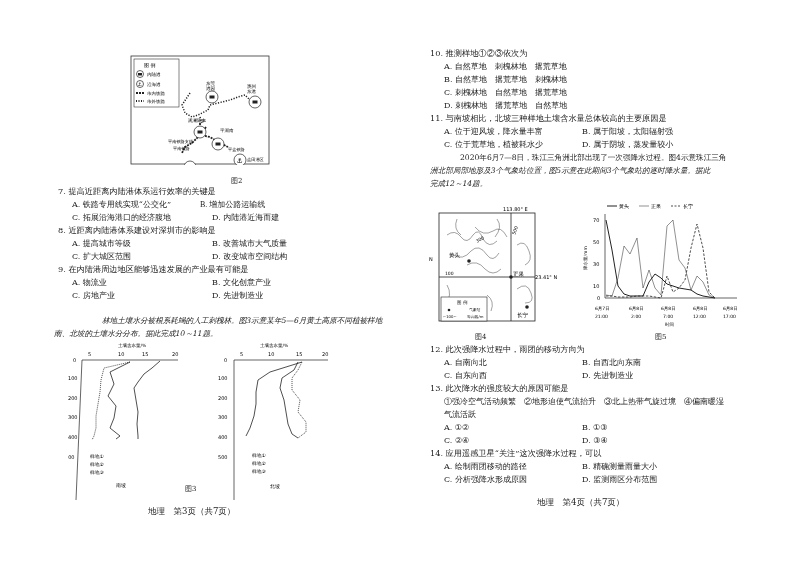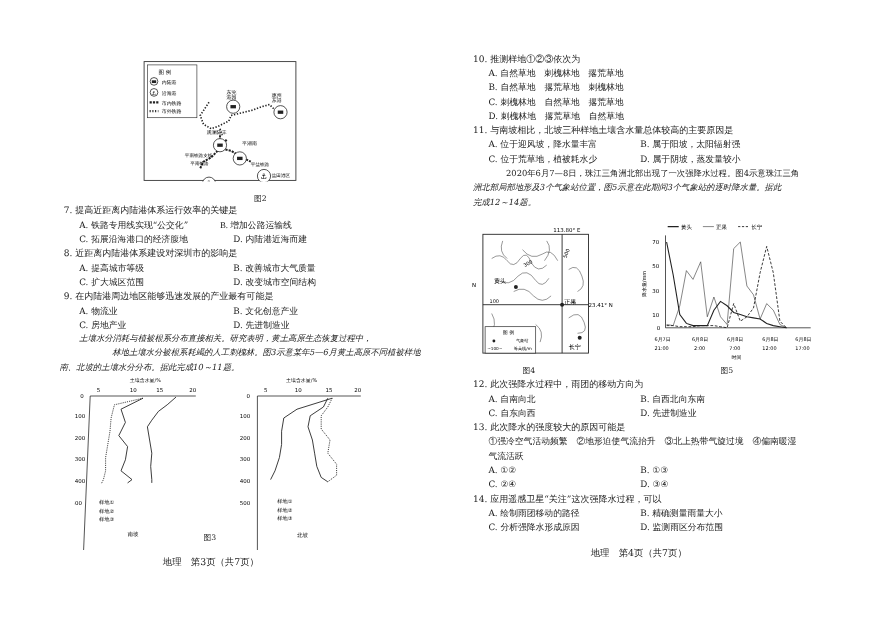--- a/index.html
+++ b/index.html
@@ -78,21 +78,20 @@
   <div class="opt" style="left:212px;top:238px;">B. 改善城市大气质量</div>
   <div class="opt" style="left:72px;top:251px;">C. 扩大城区范围</div>
   <div class="opt" style="left:212px;top:251px;">D. 改变城市空间结构</div>
 
   <div class="q" style="left:58px;top:264px;">9. 在内陆港周边地区能够迅速发展的产业最有可能是</div>
   <div class="opt" style="left:72px;top:277px;">A. 物流业</div>
   <div class="opt" style="left:212px;top:277px;">B. 文化创意产业</div>
   <div class="opt" style="left:72px;top:290px;">C. 房地产业</div>
   <div class="opt" style="left:212px;top:290px;">D. 先进制造业</div>
 
-  <div class="q" style="left:72px;top:302px;font-style:italic;font-size:7.6px;">土壤水分消耗与植被根系分布直接相关。研究表明，黄土高原生态恢复过程中，</div>
   <div class="q" style="left:54px;top:315px;font-style:italic;font-size:7.6px;margin-left:48px;">林地土壤水分被根系耗竭的人工刺槐林。图3示意某年5—6月黄土高原不同植被样地</div>
   <div class="q" style="left:54px;top:328px;font-style:italic;font-size:7.6px;">南、北坡的土壤水分分布。据此完成10～11题。</div>
 
   <div class="abs" style="left:68px;top:340px;width:130px;height:170px;">
     <svg width="130" height="170" viewBox="0 0 130 170">
       <text x="50" y="7" font-size="4.5">土壤含水量/%</text>
       <text x="20" y="16" font-size="5">5</text>
       <text x="50" y="16" font-size="5">10</text>
       <text x="74" y="16" font-size="5">15</text>
       <text x="104" y="16" font-size="5">20</text>

